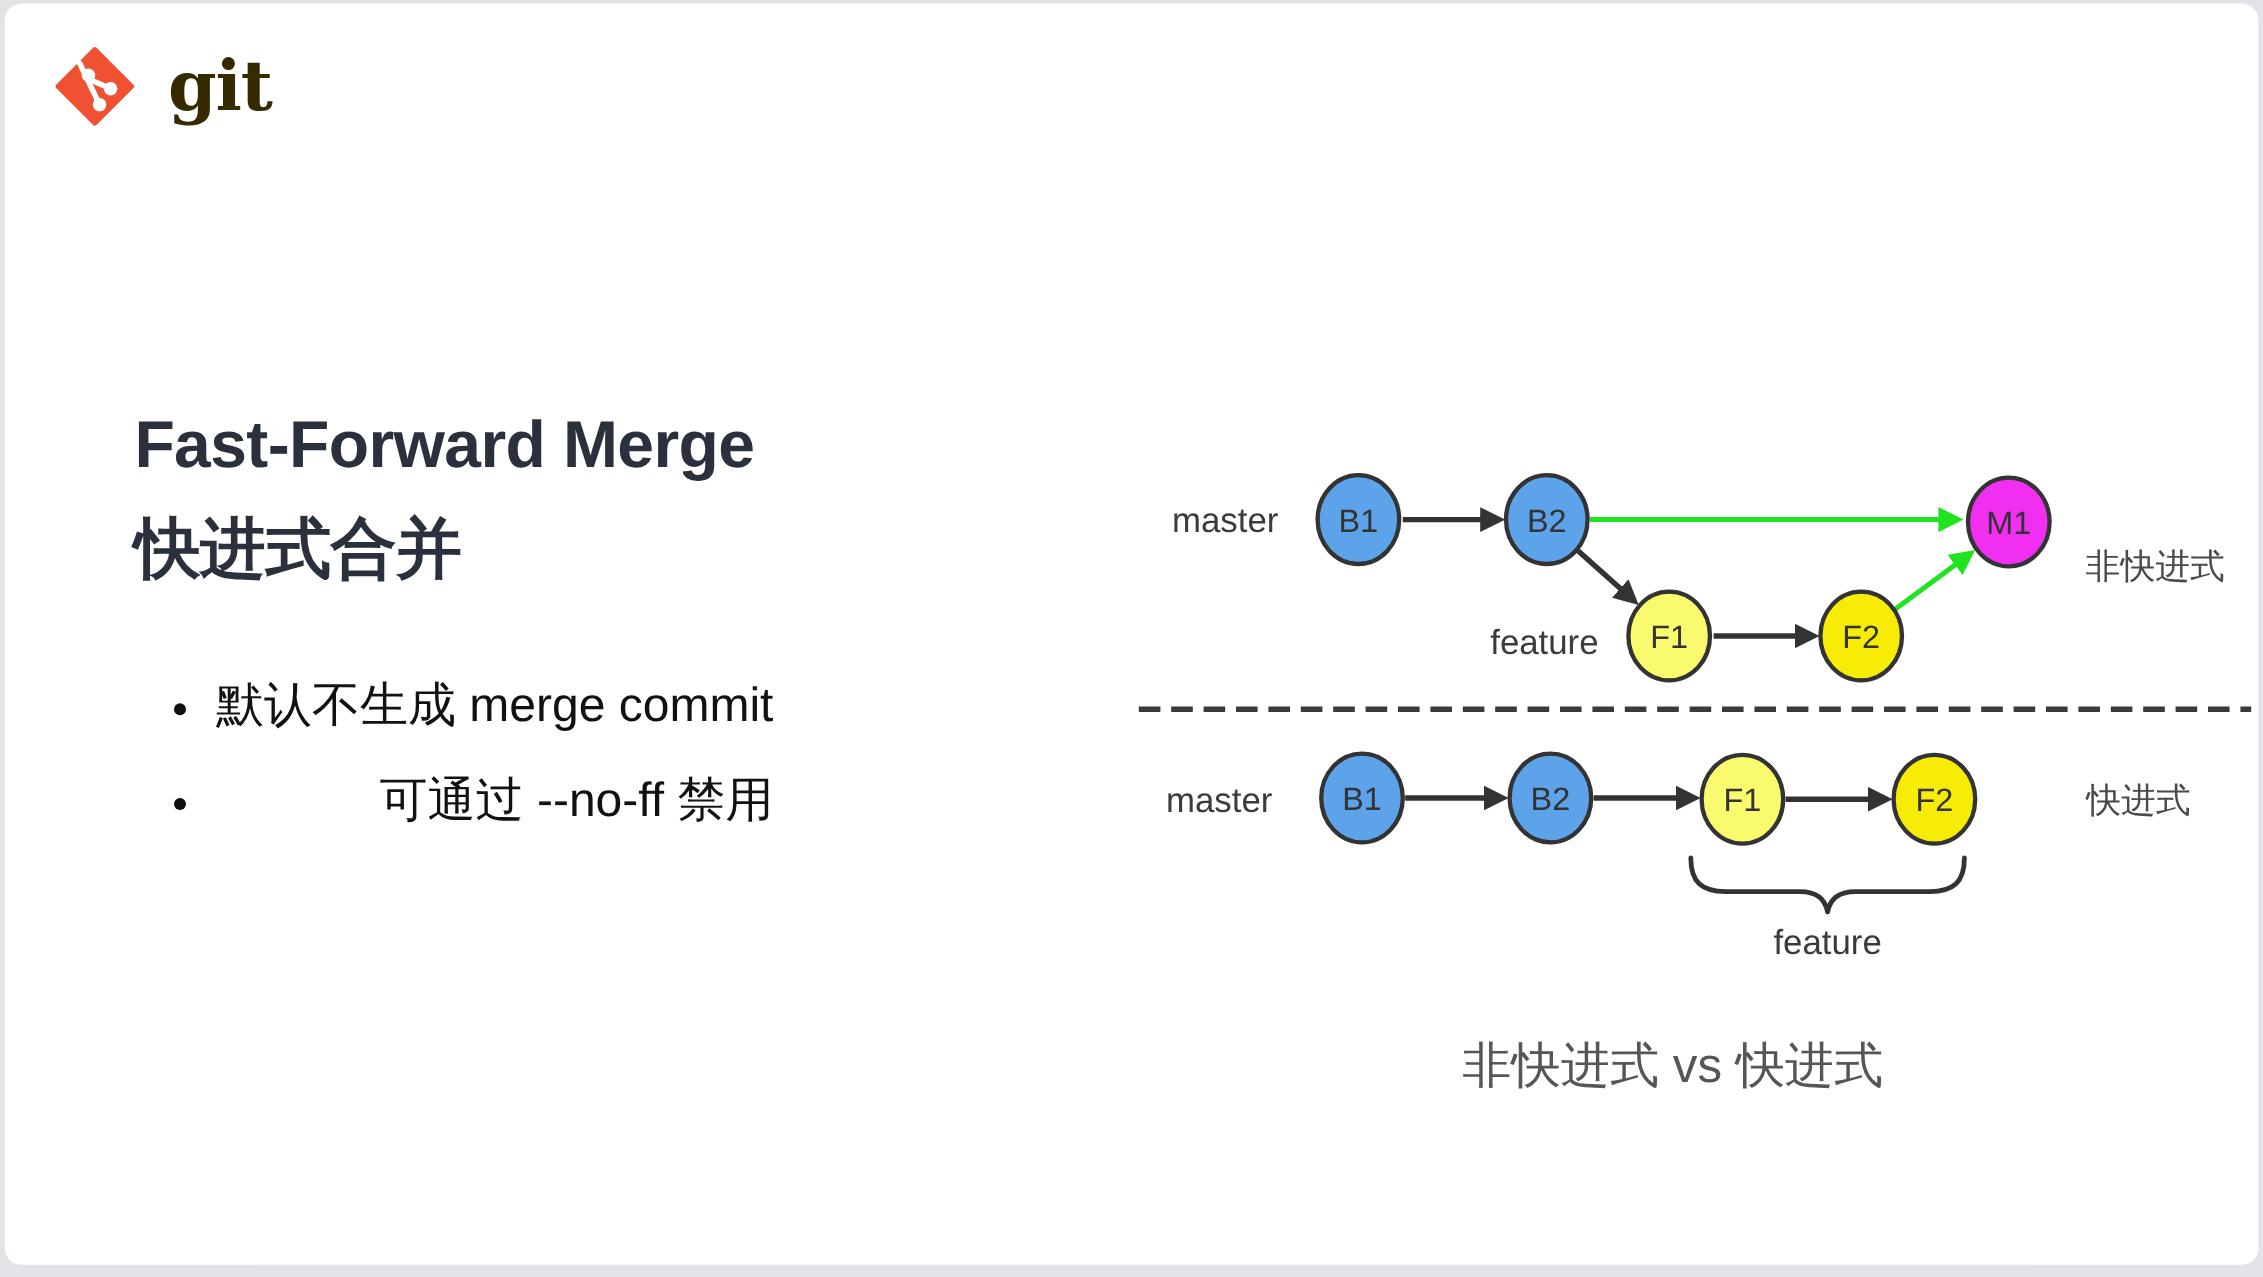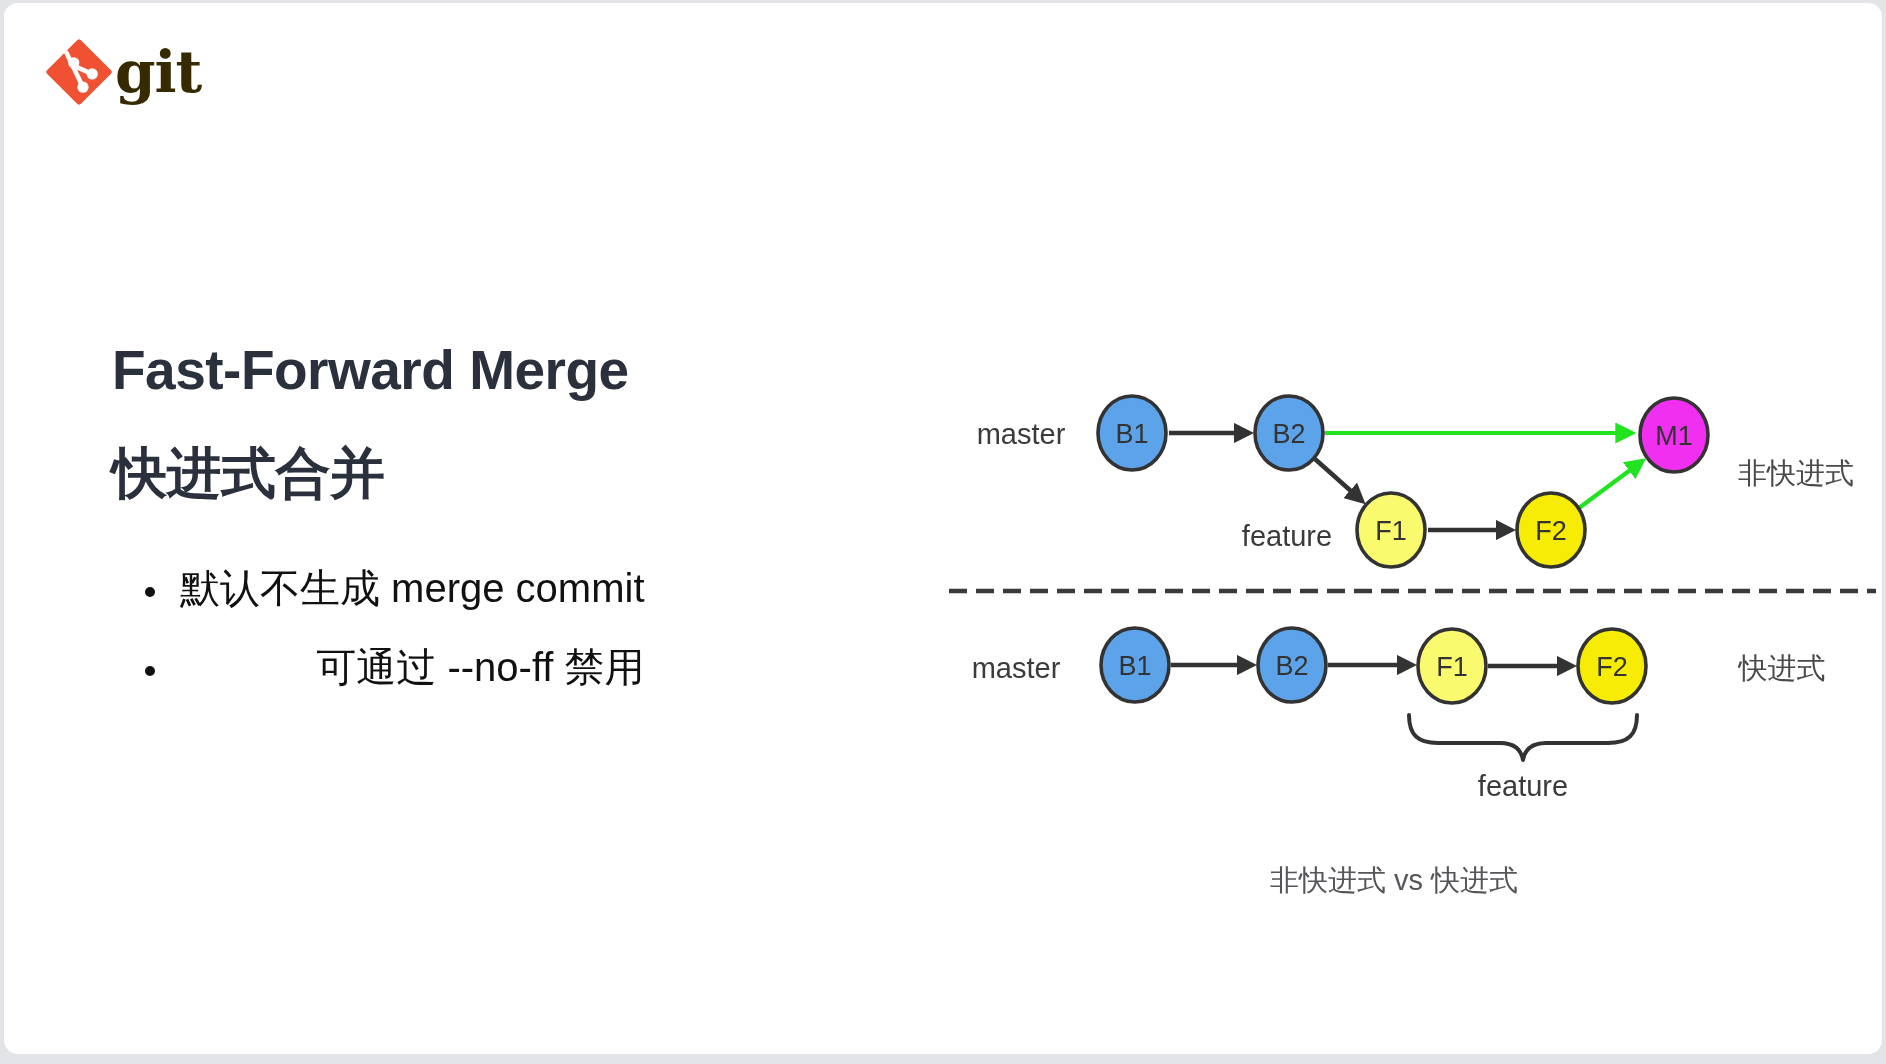--- a/index.html
+++ b/index.html
@@ -10,39 +10,39 @@
     position:relative;
     overflow:hidden;
   }
   .slide {
     position:absolute;
     left:4px; top:3px; right:4px; bottom:10px;
     background:#ffffff;
     border-radius:14px;
   }
   
-  .logo { position:absolute; left:42px; top:36px; display:flex; align-items:flex-start; gap:3px; }
+  .logo { position:absolute; left:42px; top:36px; display:flex; align-items:flex-start; gap:28px; }
   .logo svg { width:66px; height:66px; display:block; }
   .brand {
     font-family:"DejaVu Serif","Liberation Serif",serif;
     font-weight:700; font-size:58px; color:#362b00; line-height:66px;
     letter-spacing:-1px;
   }
   
   .title-block { position:absolute; left:108px; top:340px; color:#2b313c; }
   .title-line { font-size:55px; font-weight:700; line-height:1.0; letter-spacing:-0.5px; }
-  .title-line + .title-line { margin-top:48px; }
+  .title-line + .title-line { margin-top:32px; }
   
   .bullets { position:absolute; left:168px; top:562px; list-style:disc; color:#111111;text-align:right; }
   .bullets li { font-size:40px; line-height:1.18; margin-bottom:32px; padding-left:8px; }
   .bullets li::marker { font-size:34px; }
   
   .caption {
     position:absolute; left:1040px; top:858px; width:700px;
-    text-align:center; font-size:29px; color:#55565a;
+    text-align:center; font-size:41px; color:#55565a;
   }
   
   .diagram { position:absolute; left:930px; top:320px; width:950px; height:480px; }
   .node { stroke:#333333; stroke-width:3.6; }
   .edge { stroke:#333333; stroke-width:4.5; fill:none; }
   .gedge { stroke-width:4.2; fill:none; }
   .dashed { stroke:#3a3a3a; stroke-width:4.5; stroke-dasharray:18 9; fill:none; }
   .brace { stroke:#333333; stroke-width:4; fill:none; stroke-linecap:round; stroke-linejoin:round; }
   .dlabel { font-size:29px; fill:#3b3b3b; text-anchor:middle; dominant-baseline:central; }
   .nlabel { font-size:27px; fill:#333333; text-anchor:middle; dominant-baseline:central; }

